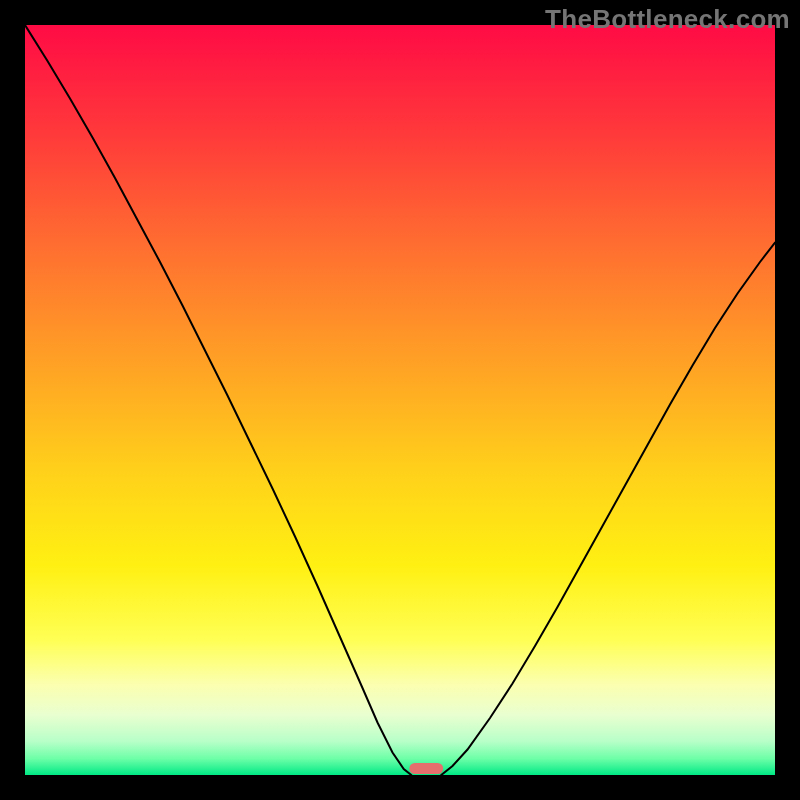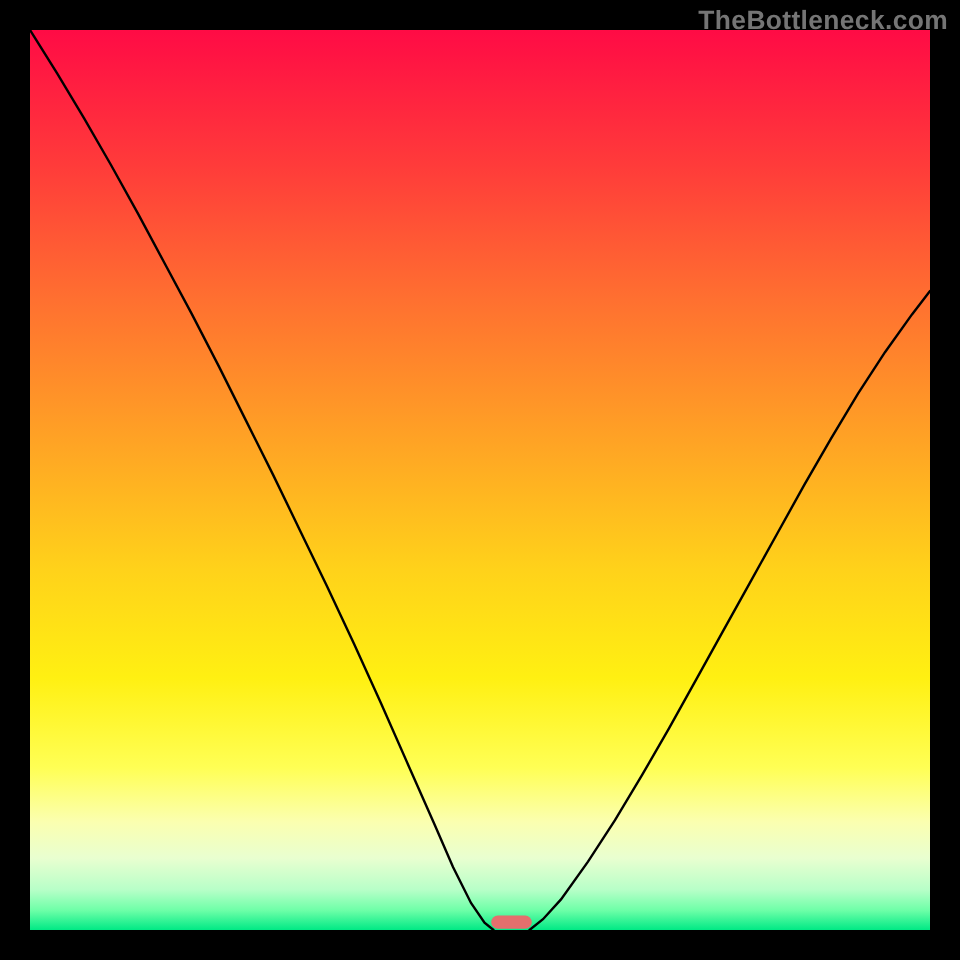--- a/index.html
+++ b/index.html
@@ -15,21 +15,21 @@
     position: absolute;
     left: 25px;
     top: 25px;
     width: 750px;
     height: 750px;
   }
   .watermark {
     position: absolute;
     top: 4px;
     right: 10px;
-    font-size: 22px;
+    font-size: 26px;
     font-weight: bold;
     color: #757575;
     letter-spacing: 0.3px;
   }
 </style>
 </head>
 <body>
 
 <div class="chart-area">
   <svg id="chart-svg" width="750" height="750" viewBox="0 0 750 750">

